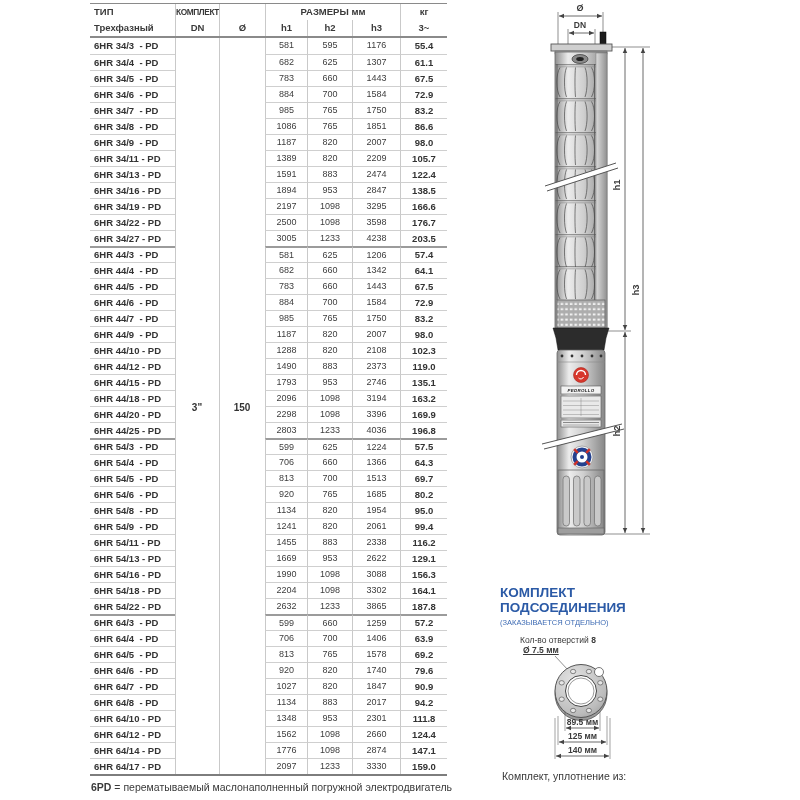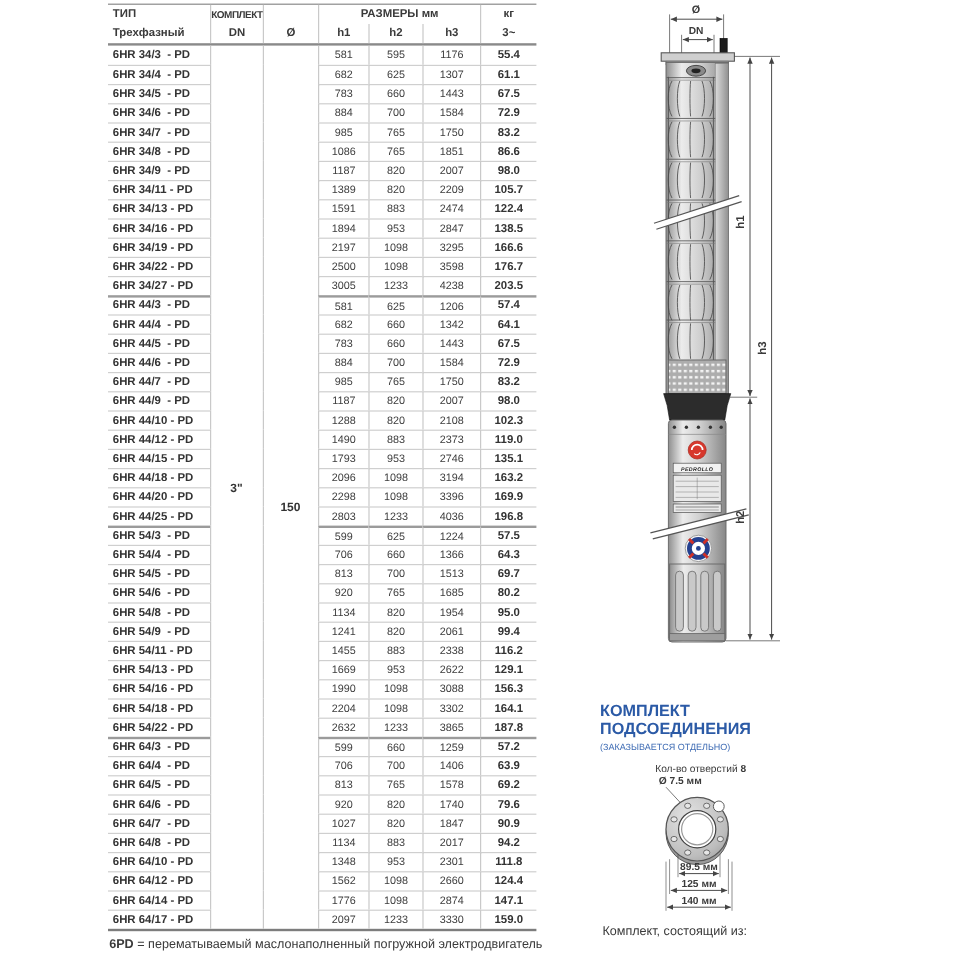--- a/index.html
+++ b/index.html
@@ -32,21 +32,21 @@
   .merged-val{position:absolute;height:16px;line-height:16px;text-align:center;font-weight:bold;font-size:10px;color:#333;}
 
   
   .footnote{position:absolute;left:91px;top:781px;width:380px;font-size:10.5px;color:#3a3a3a;}
   .footnote b{font-weight:bold;}
 
   
   .kit-title{position:absolute;left:500px;top:585px;width:180px;text-align:left;color:#2b5aa6;}
   .kit-title .t1,.kit-title .t2{font-weight:bold;font-size:13.5px;line-height:15px;}
   .kit-title .t3{font-size:7.5px;margin-top:3px;color:#3f6cb4;}
-  .holes-label{position:absolute;left:546px;top:635px;font-size:8.5px;color:#3a3a3a;line-height:10px;}
+  .holes-label{position:absolute;left:520px;top:635px;font-size:8.5px;color:#3a3a3a;line-height:10px;}
   .holes-label .b{font-weight:bold;}
   .kit-note{position:absolute;left:502px;top:770px;font-size:10.5px;color:#3a3a3a;line-height:13.5px;}
 
   svg text{font-family:"Liberation Sans",sans-serif;}
 </style>
 </head>
 <body>
 
 <div class="page">
 
@@ -524,21 +524,21 @@
       <div class="cell c-type w-type">6HR 64/17 - PD</div>
       <div class="cell c-merge w-dn vl"></div>
       <div class="cell c-merge w-dia vl"></div>
       <div class="cell w-h1 vl">2097</div>
       <div class="cell w-h2 vl">1233</div>
       <div class="cell w-h3 vl">3330</div>
       <div class="cell c-kg w-kg vl">159.0</div>
     </div>
   </div>
     <div class="merged-val" style="left:85px;width:44px;top:396px;">3"</div>
-    <div class="merged-val" style="left:129px;width:46px;top:396px;margin-top:16px;">150</div>
+    <div class="merged-val" style="left:129px;width:46px;top:396px;">150</div>
   </div>
 
   <svg style="position:absolute;left:500px;top:0;" width="200" height="625" viewBox="0 0 200 625">
     <defs>
       <linearGradient id="metal" x1="0" y1="0" x2="1" y2="0">
         <stop offset="0" stop-color="#8f8f8f"></stop>
           <stop offset="0.25" stop-color="#ececec"></stop>
         <stop offset="0.55" stop-color="#cfcfcf"></stop>
           <stop offset="1" stop-color="#878787"></stop>
       </linearGradient>
@@ -663,21 +663,21 @@
   </svg>
 
   <div class="kit-title">
     <div class="t1">КОМПЛЕКТ</div>
     <div class="t2">ПОДСОЕДИНЕНИЯ</div>
     <div class="t3">(ЗАКАЗЫВАЕТСЯ ОТДЕЛЬНО)</div>
   </div>
 
   <div class="holes-label">
     <div><span>Кол-во отверстий</span>&nbsp;<span class="b">8</span></div>
-    <div class="b" style="padding-left:3px;">Ø 7.5 мм</div>
+    <div class="b" style="padding-left:3px;text-decoration:underline;">Ø 7.5 мм</div>
   </div>
 
   <svg style="position:absolute;left:505px;top:632px;" width="150" height="140" viewBox="0 0 150 140">
     <defs>
       <radialGradient id="metal3" cx="0.35" cy="0.3" r="0.9">
         <stop offset="0" stop-color="#e2e2e2"></stop>
           <stop offset="0.7" stop-color="#bdbdbd"></stop>
           <stop offset="1" stop-color="#9a9a9a"></stop>
       </radialGradient>
     </defs>
@@ -711,18 +711,18 @@
 
     <text x="77.5" y="93" font-size="8.5" font-weight="bold" fill="#3a3a3a" text-anchor="middle">89.5 мм</text>
     <line x1="61" y1="96" x2="94" y2="96" stroke="#444" stroke-width="0.8" marker-start="url(#ah)" marker-end="url(#ah)"></line>
     <text x="77.5" y="107" font-size="8.5" font-weight="bold" fill="#3a3a3a" text-anchor="middle">125 мм</text>
     <line x1="54" y1="110" x2="101" y2="110" stroke="#444" stroke-width="0.8" marker-start="url(#ah)" marker-end="url(#ah)"></line>
     <text x="77.5" y="121" font-size="8.5" font-weight="bold" fill="#3a3a3a" text-anchor="middle">140 мм</text>
     <line x1="51" y1="124" x2="104" y2="124" stroke="#444" stroke-width="0.8" marker-start="url(#ah)" marker-end="url(#ah)"></line>
   </svg>
 
   <div class="kit-note">
-    <div>Комплект, состоящий из:</div>
+    <div>Комплект, уплотнение из:</div>
   </div>
 
   <div class="footnote"><b>6PD</b><span> = перематываемый маслонаполненный погружной электродвигатель</span></div>
 
 </div>
 
 </body></html>

